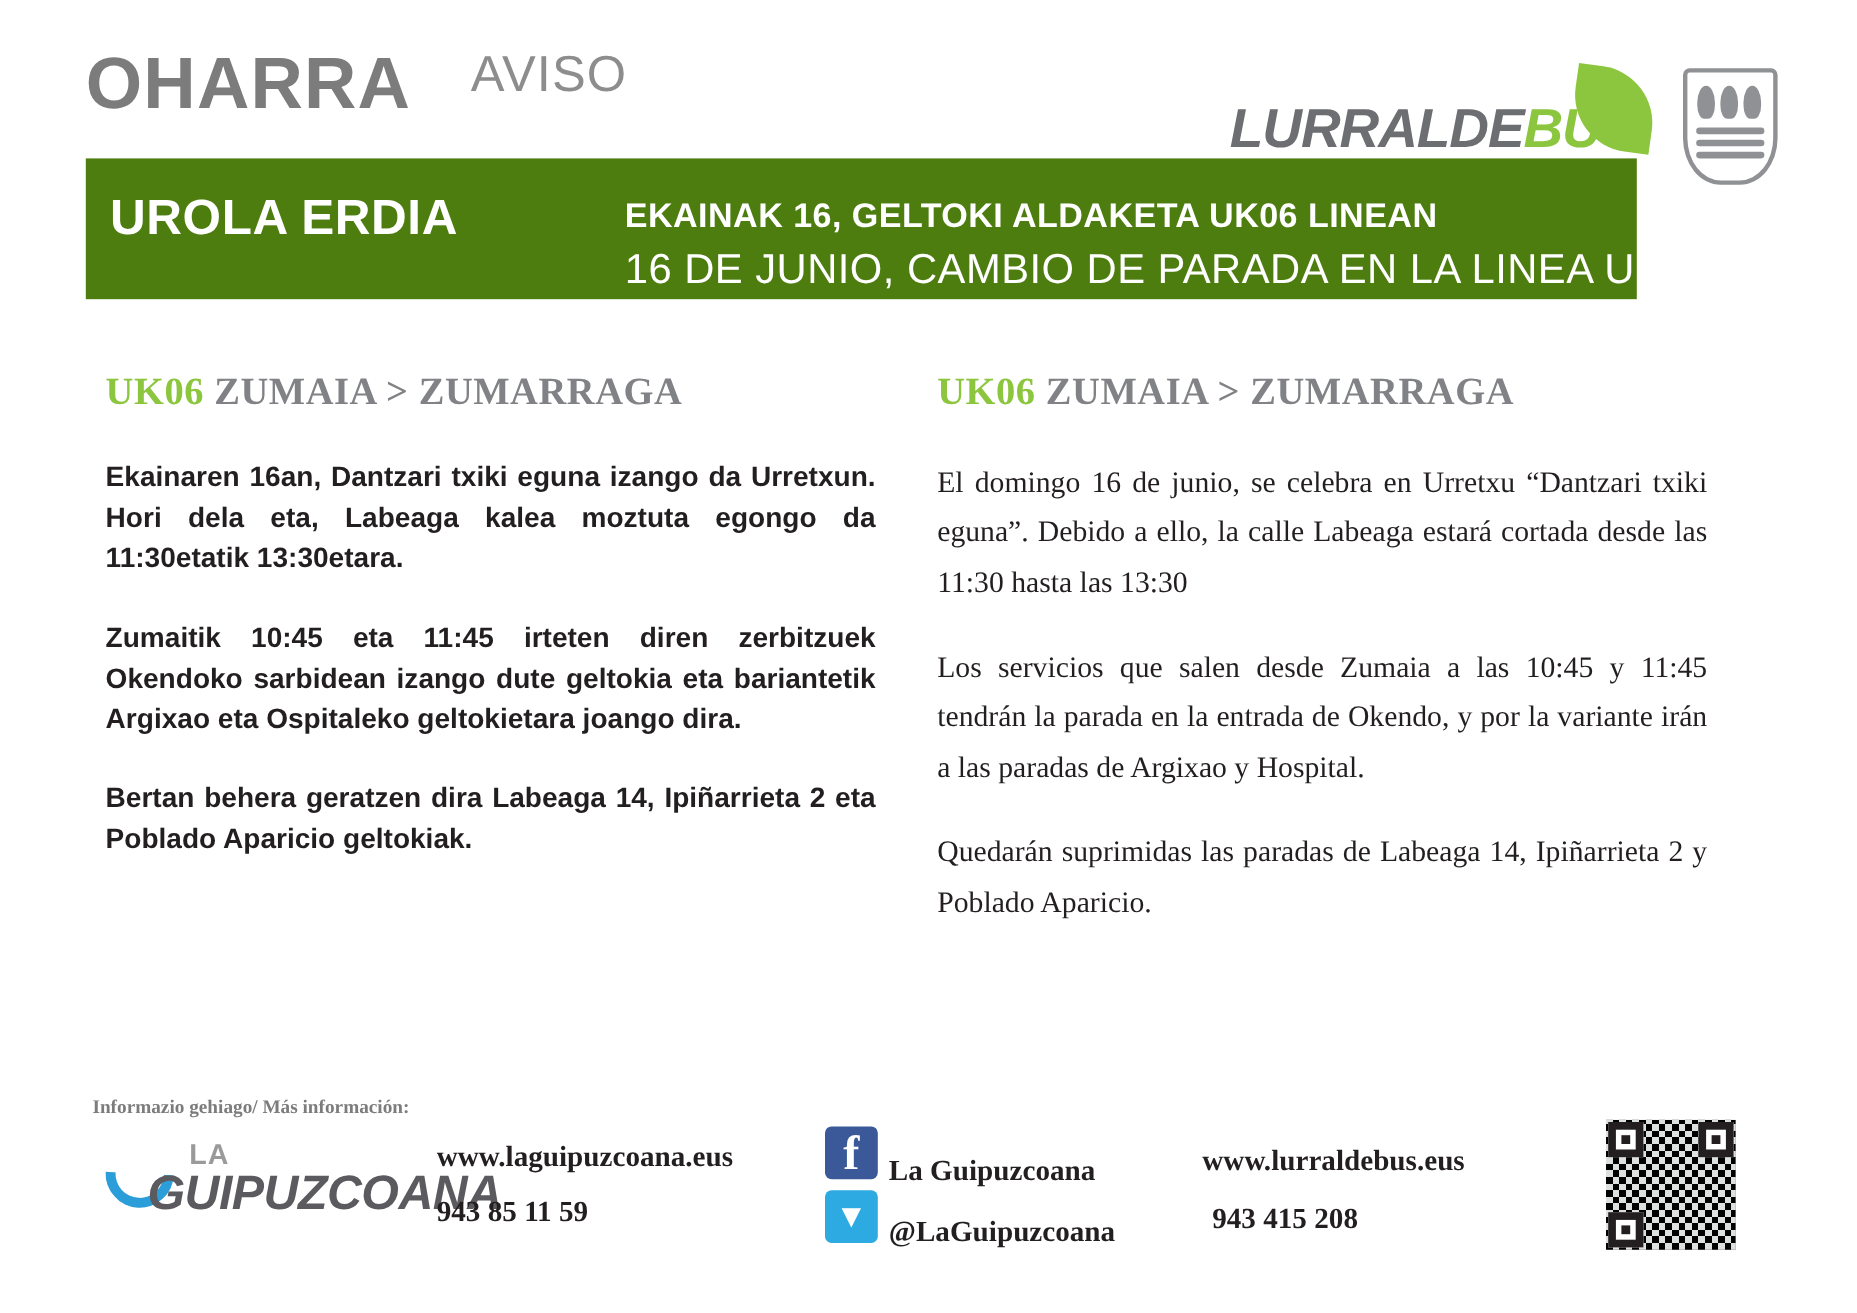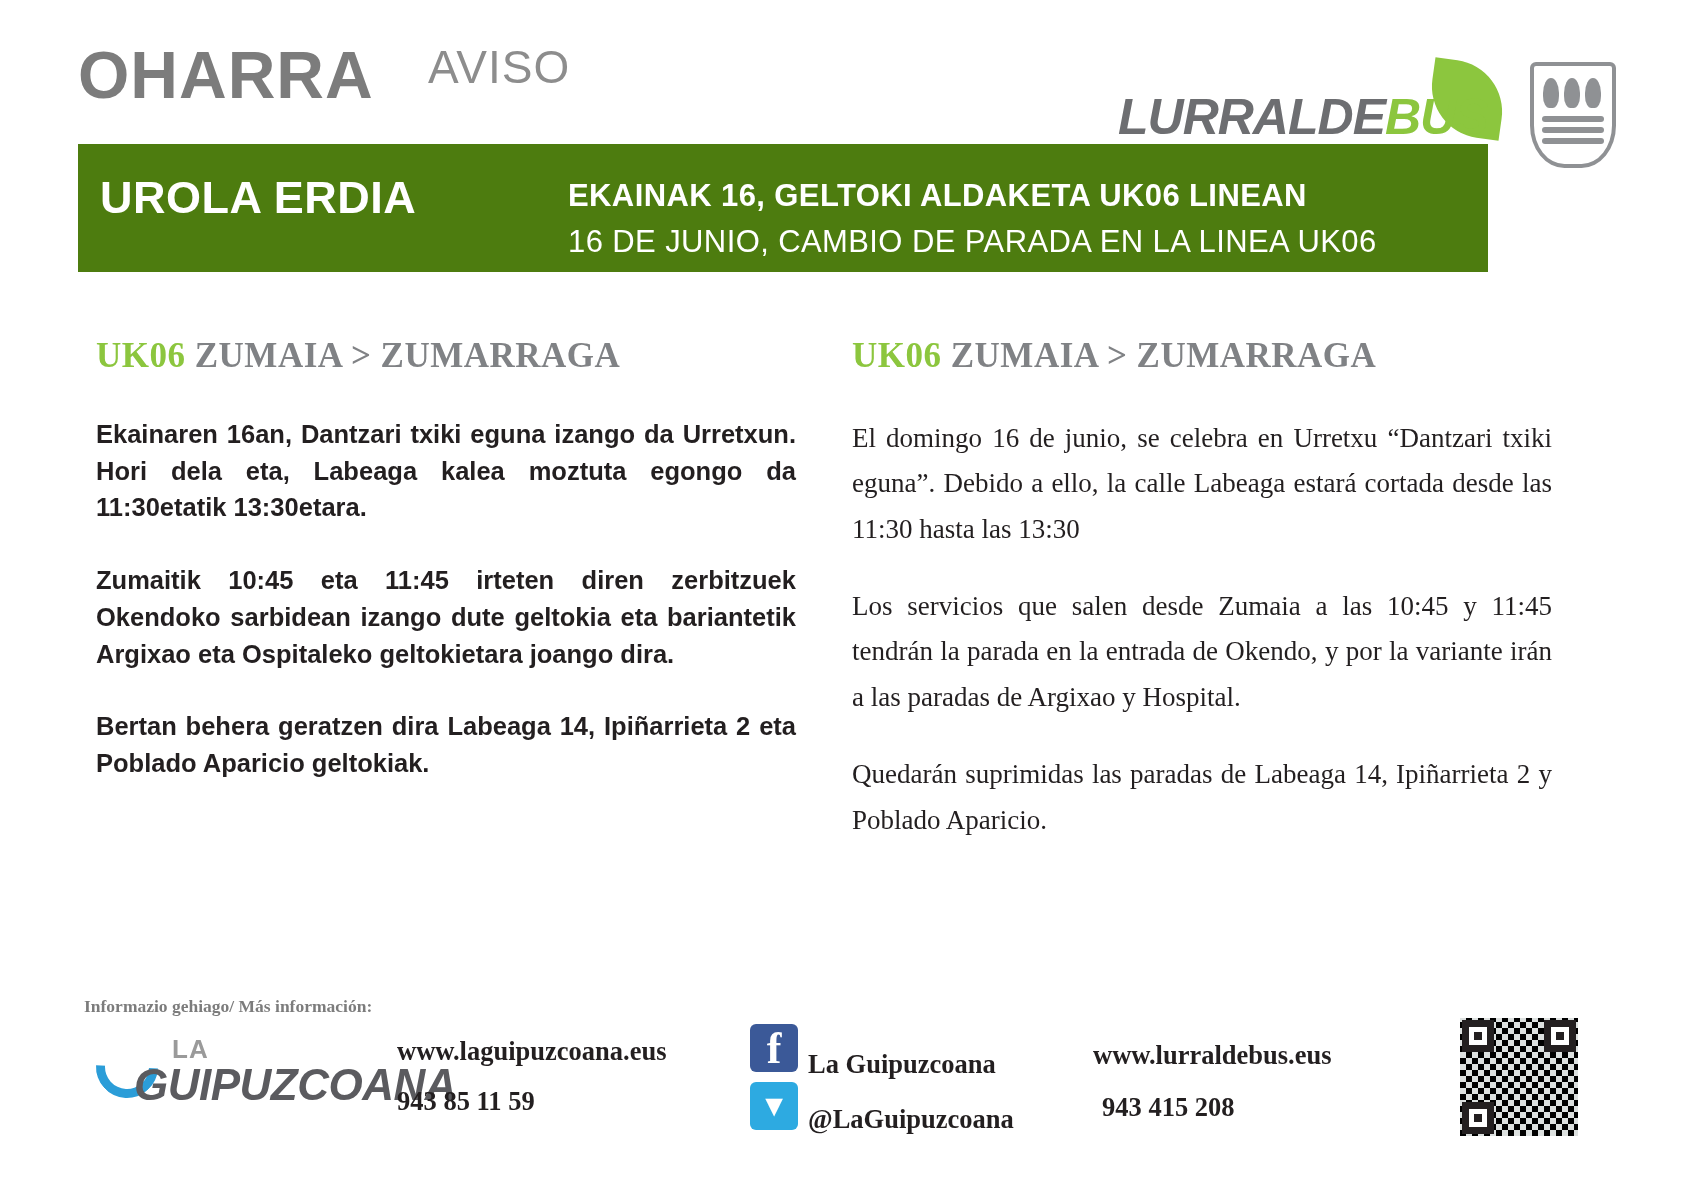--- a/index.html
+++ b/index.html
@@ -161,21 +161,21 @@
     font-weight: bold;
     color: #ffffff;
     letter-spacing: 0.4px;
     white-space: nowrap;
     margin-top: 12px;
   }
   .banner-line2 {
     position: absolute;
     left: 490px;
     top: 80px;
-    font-size: 31px;
+    font-size: 38px;
     font-weight: normal;
     color: #ffffff;
     letter-spacing: 0.4px;
     white-space: nowrap;
   }
 
   
   .col {
     position: absolute;
     top: 320px;

